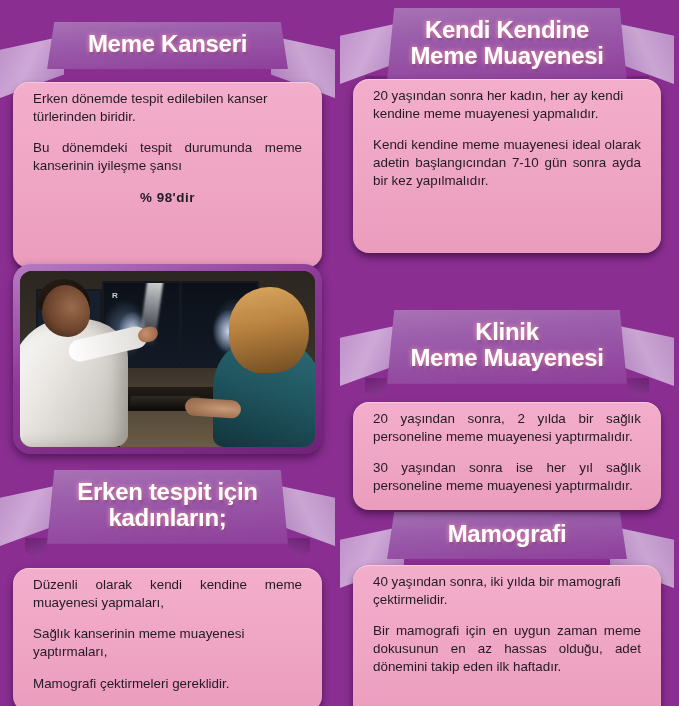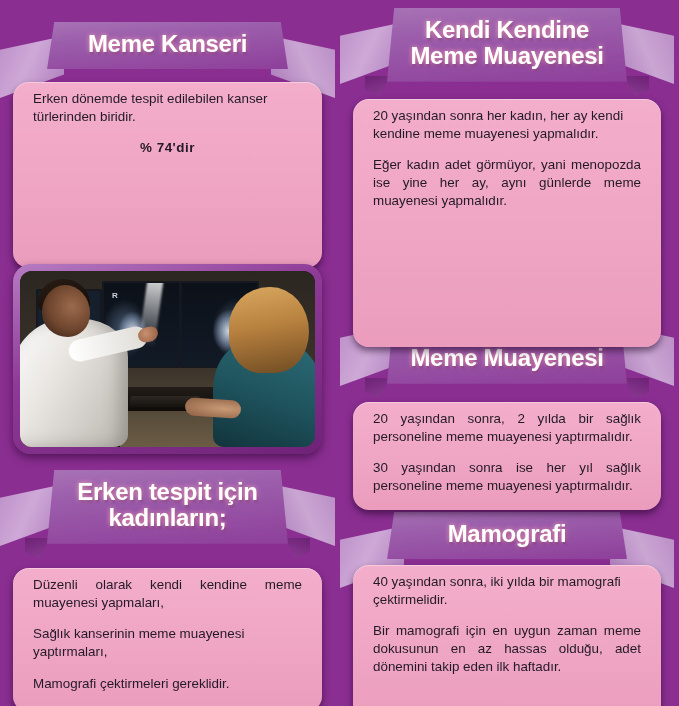--- a/index.html
+++ b/index.html
@@ -123,21 +123,21 @@
     font-size: 25px;
     font-weight: bold;
     letter-spacing: 0.5px;
   }
 
   
   #panel-breast-cancer { left: 13px;  top: 22px;  width: 309px; }
   #panel-breast-cancer .card { top: 60px; height: 186px; }
 
   #panel-self-exam     { left: 353px; top: 8px;   width: 308px; }
-  #panel-self-exam .card { top: 91px; height: 248px; }
+  #panel-self-exam .card { top: 71px; height: 174px; }
 
   #panel-clinical-exam { left: 353px; top: 310px; width: 308px; }
   #panel-clinical-exam .card { top: 92px; height: 108px; }
 
   #panel-early-detect  { left: 13px;  top: 470px; width: 309px; }
   #panel-early-detect .card { top: 98px; height: 144px; }
 
   #panel-mammography   { left: 353px; top: 512px; width: 308px; }
   #panel-mammography .card { top: 53px; height: 160px; }
 
@@ -272,38 +272,39 @@
       <div class="ribbon-wing wing-left"></div>
       <div class="ribbon-wing wing-right"></div>
       <div class="wing-fold-left"></div>
       <div class="wing-fold-right"></div>
       <div class="ribbon-plate">
         <div class="ribbon-title">Meme Kanseri</div>
       </div>
     </div>
     <div class="card">
       <p class="nojust">Erken dönemde tespit edilebilen kanser türlerinden biridir.</p>
-      <p class="stat">% 74'dir</p>
+      <p>Bu dönemdeki tespit durumunda meme kanserinin iyileşme şansı</p>
+      <p class="stat">% 98'dir</p>
     </div>
   </div>
 
   <div class="panel" id="panel-self-exam">
     <div class="ribbon">
       <div class="ribbon-wing wing-left"></div>
       <div class="ribbon-wing wing-right"></div>
       <div class="wing-fold-left"></div>
       <div class="wing-fold-right"></div>
       <div class="ribbon-plate">
         <div class="ribbon-title">Kendi Kendine
 Meme Muayenesi</div>
       </div>
     </div>
     <div class="card">
       <p class="nojust">20 yaşından sonra her kadın, her ay kendi kendine  meme muayenesi yapmalıdır.</p>
-      <p>Eğer kadın adet görmüyor, yani menopozda ise yine her ay, aynı günlerde meme muayenesi yapmalıdır.</p>
+      <p>Kendi kendine meme muayenesi ideal olarak adetin başlangıcından 7-10 gün sonra ayda bir kez yapılmalıdır.</p>
     </div>
   </div>
 
   <div class="panel" id="panel-clinical-exam">
     <div class="ribbon">
       <div class="ribbon-wing wing-left"></div>
       <div class="ribbon-wing wing-right"></div>
       <div class="wing-fold-left"></div>
       <div class="wing-fold-right"></div>
       <div class="ribbon-plate">

